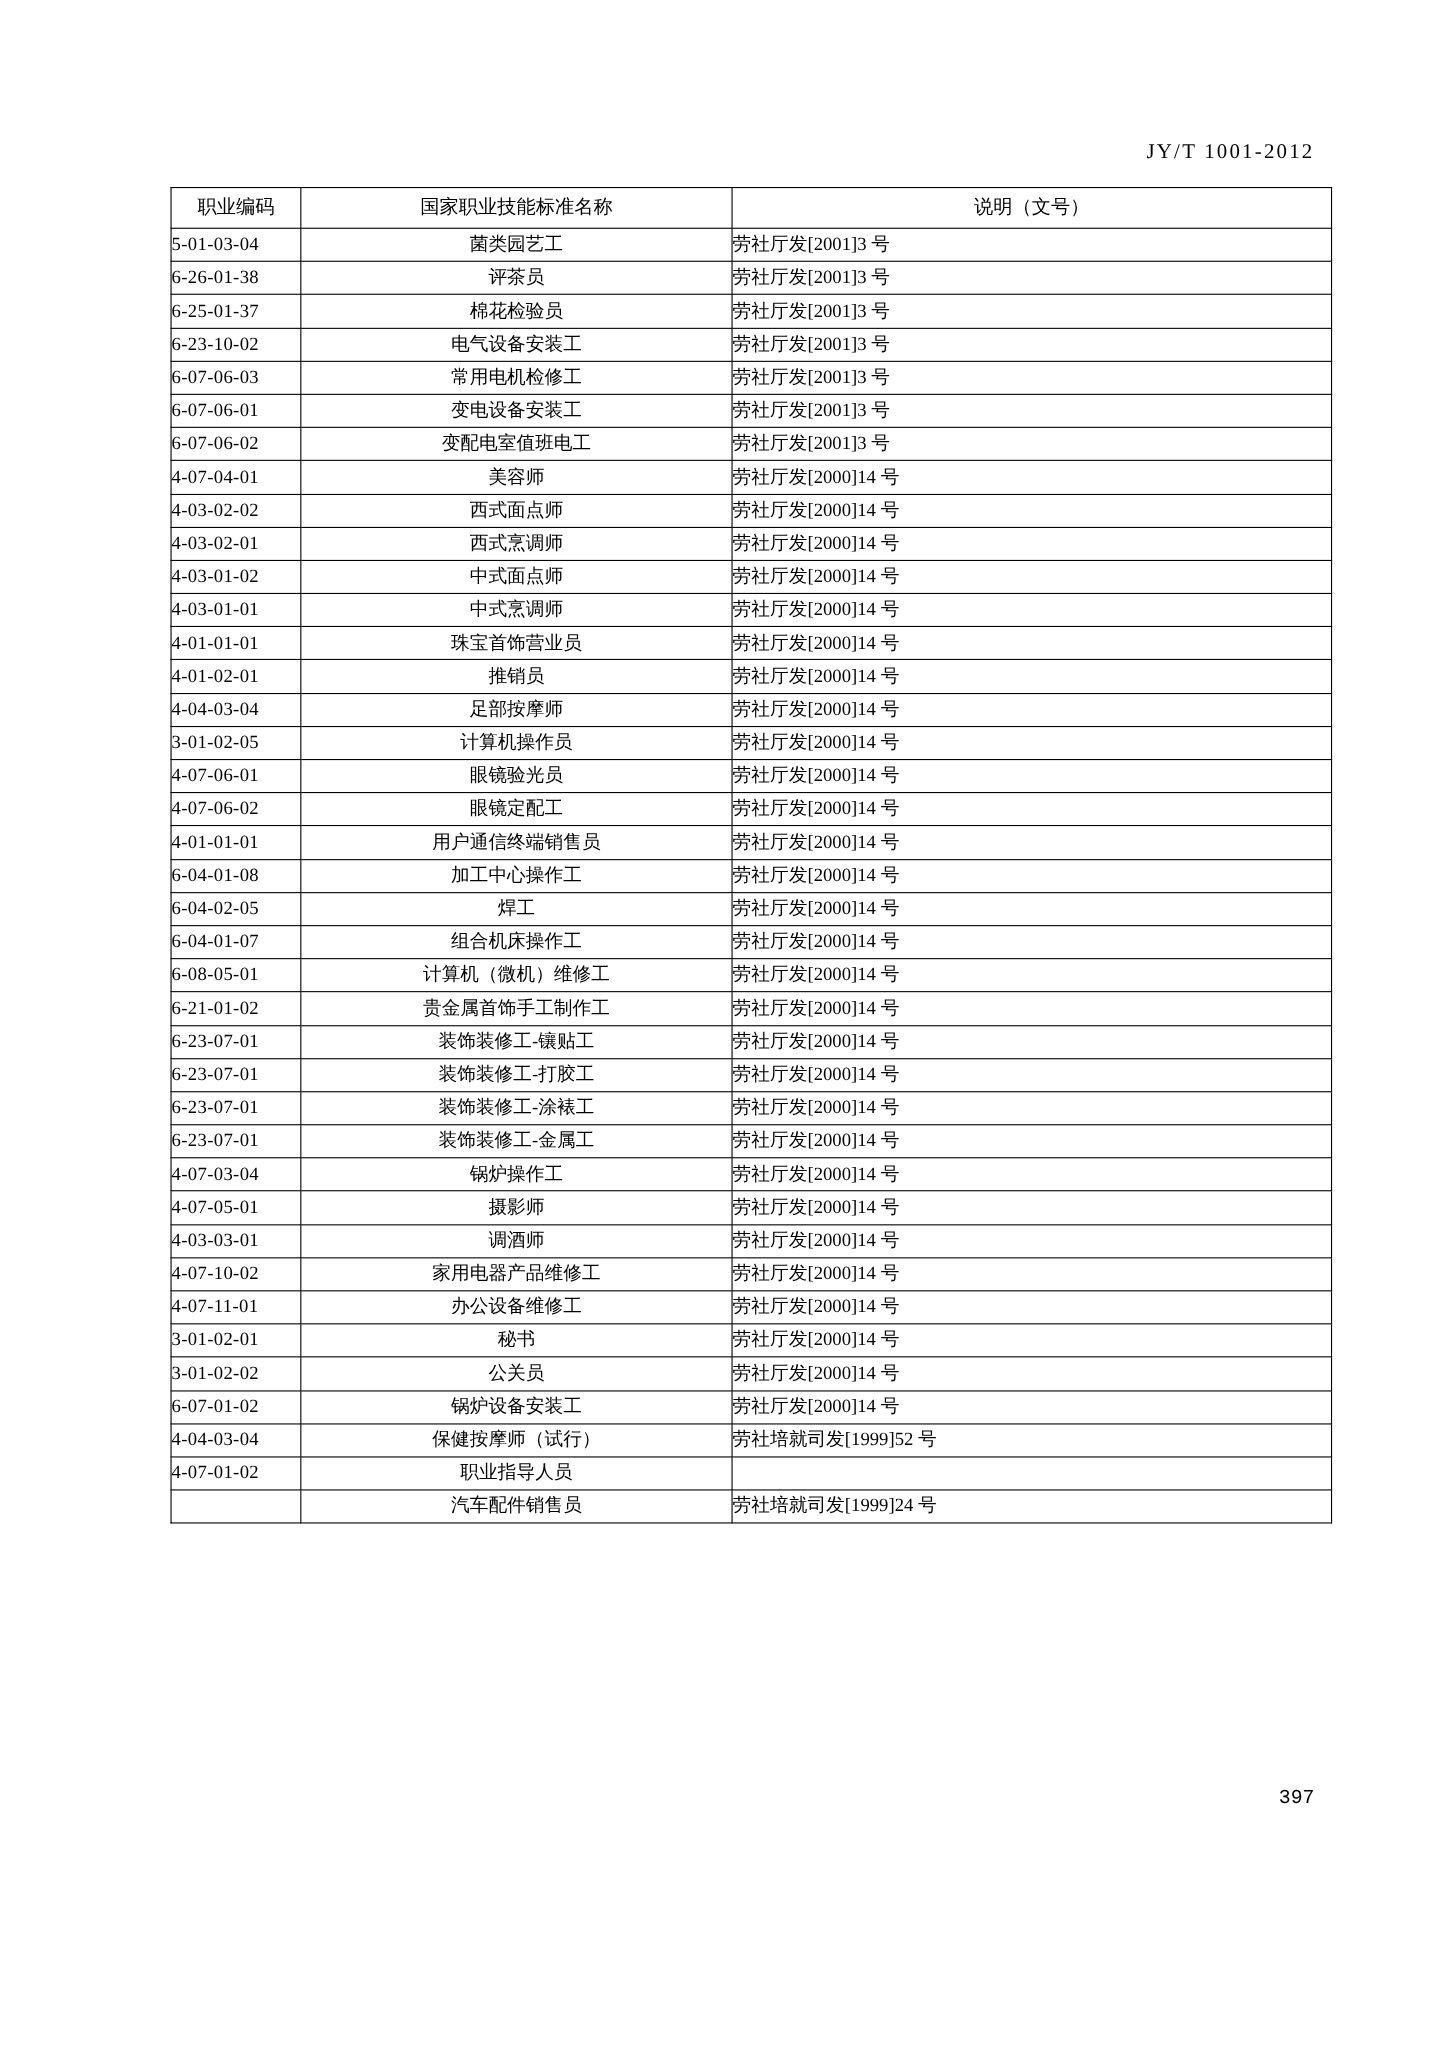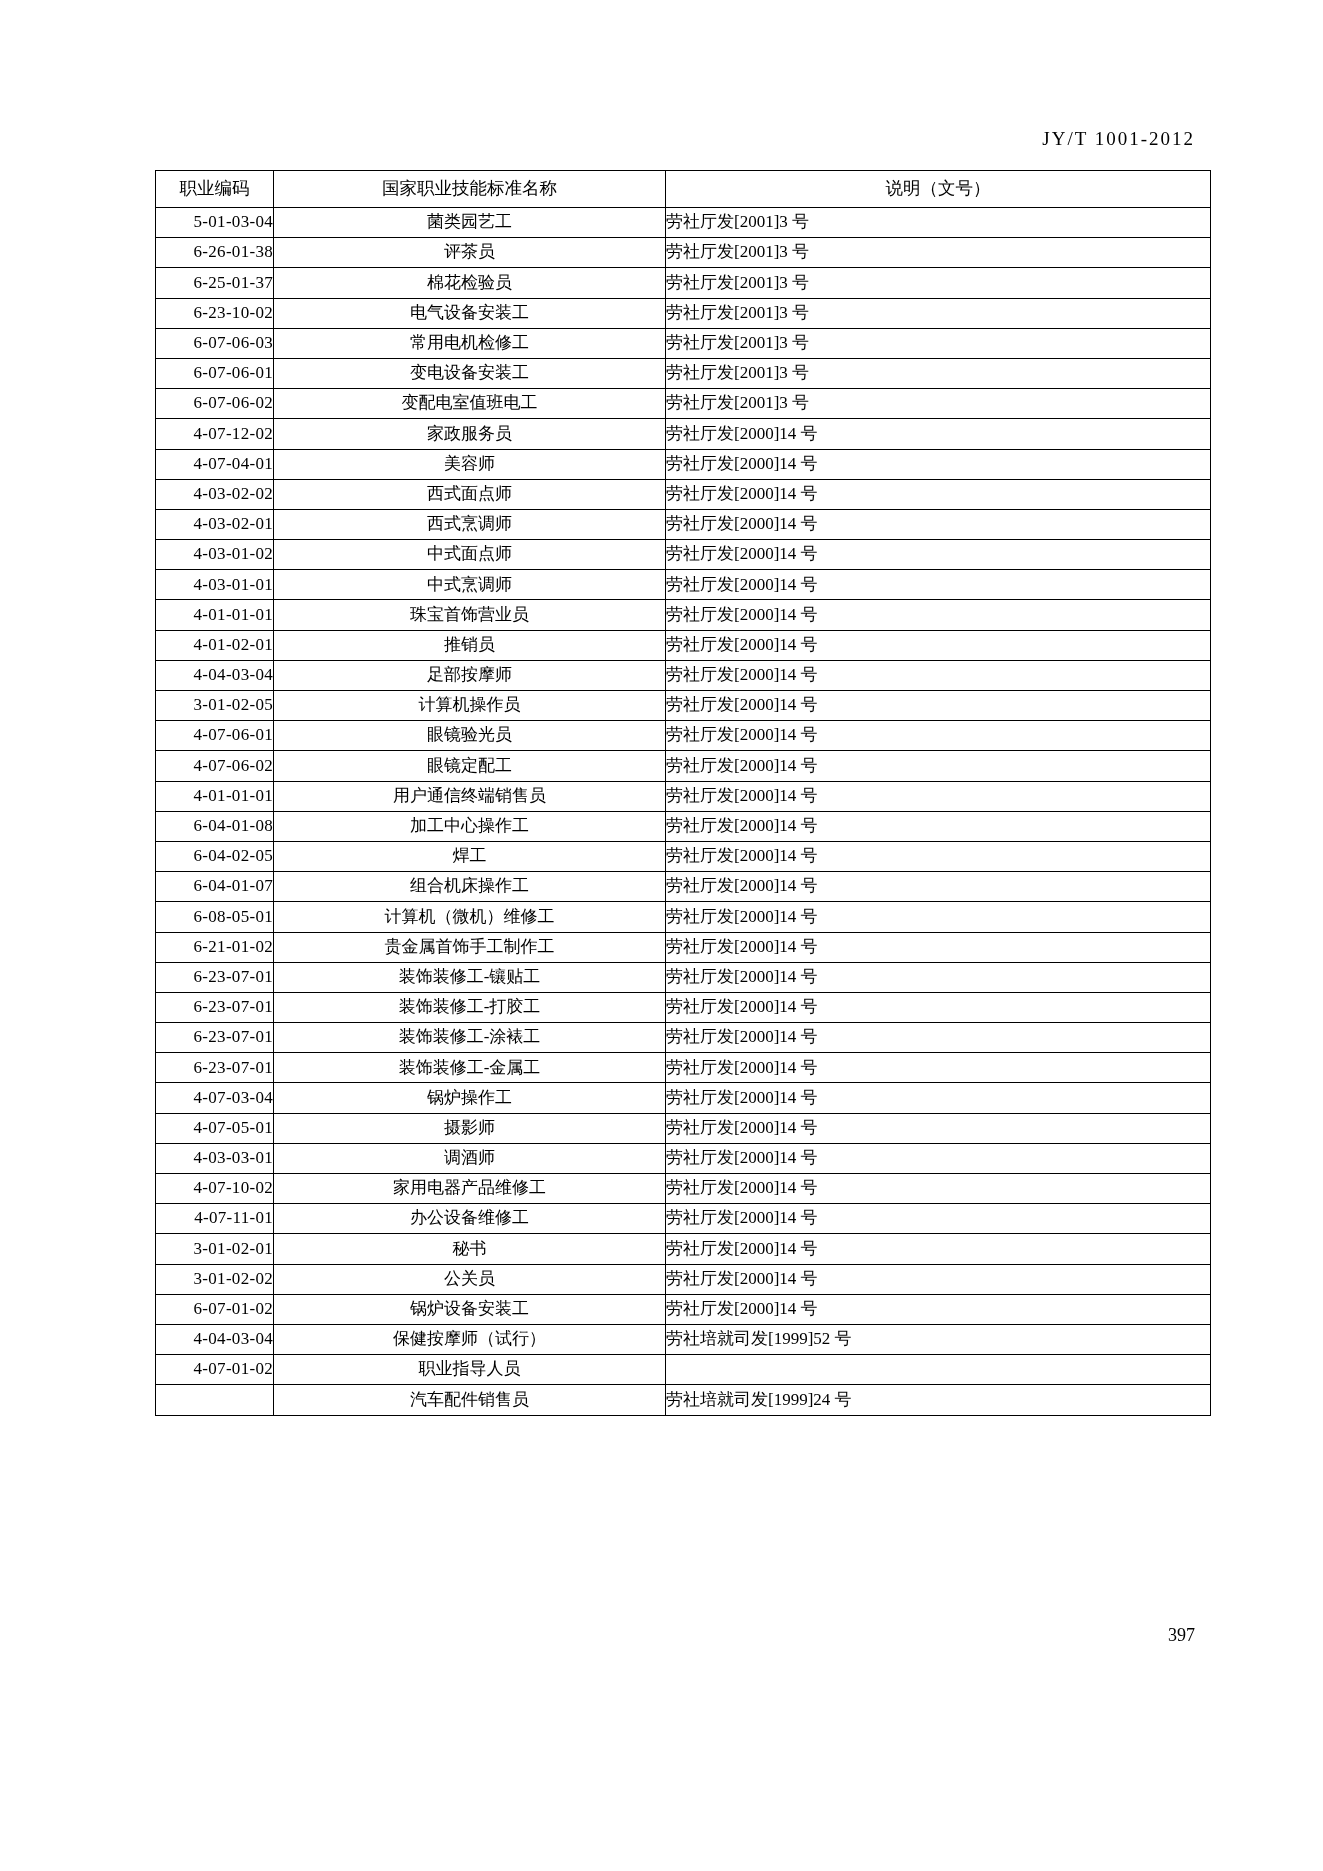--- a/index.html
+++ b/index.html
@@ -53,40 +53,40 @@
   }
   table.main thead th {
     text-align: center;
     font-size: 17.5px;
     height: 36px;
   }
   col.c1 { width: 118px; }
   col.c2 { width: 392px; }
   col.c3 { width: 545px; }
   td.code {
-    text-align: right;
+    text-align: left;
     font-size: 16.5px;
     letter-spacing: 0.3px;
   }
   td.name {
     text-align: center;
     padding-left: 12px;
     font-size: 17px;
   }
   td.note {
     text-align: left;
     padding-left: 12px;
     font-size: 17px;
   }
   .pagenum {
     position: absolute;
     right: 128px;
     top: 1625px;
     font-size: 18px;
-    font-family: Liberation Serif, serif;
+    font-family: Liberation Mono, monospace;
   }
 </style>
 </head>
 <body>
 
 <div class="page">
 
   <div class="header">JY/T 1001-2012</div>
 
   <div class="table-wrap">
@@ -133,25 +133,20 @@
             <td class="code">6-07-06-01</td>
             <td class="name">变电设备安装工</td>
             <td class="note">劳社厅发[2001]3 号</td>
           </tr>
           <tr>
             <td class="code">6-07-06-02</td>
             <td class="name">变配电室值班电工</td>
             <td class="note">劳社厅发[2001]3 号</td>
           </tr>
           <tr>
-            <td class="code">4-07-12-02</td>
-            <td class="name">家政服务员</td>
-            <td class="note">劳社厅发[2000]14 号</td>
-          </tr>
-          <tr>
             <td class="code">4-07-04-01</td>
             <td class="name">美容师</td>
             <td class="note">劳社厅发[2000]14 号</td>
           </tr>
           <tr>
             <td class="code">4-03-02-02</td>
             <td class="name">西式面点师</td>
             <td class="note">劳社厅发[2000]14 号</td>
           </tr>
           <tr>

